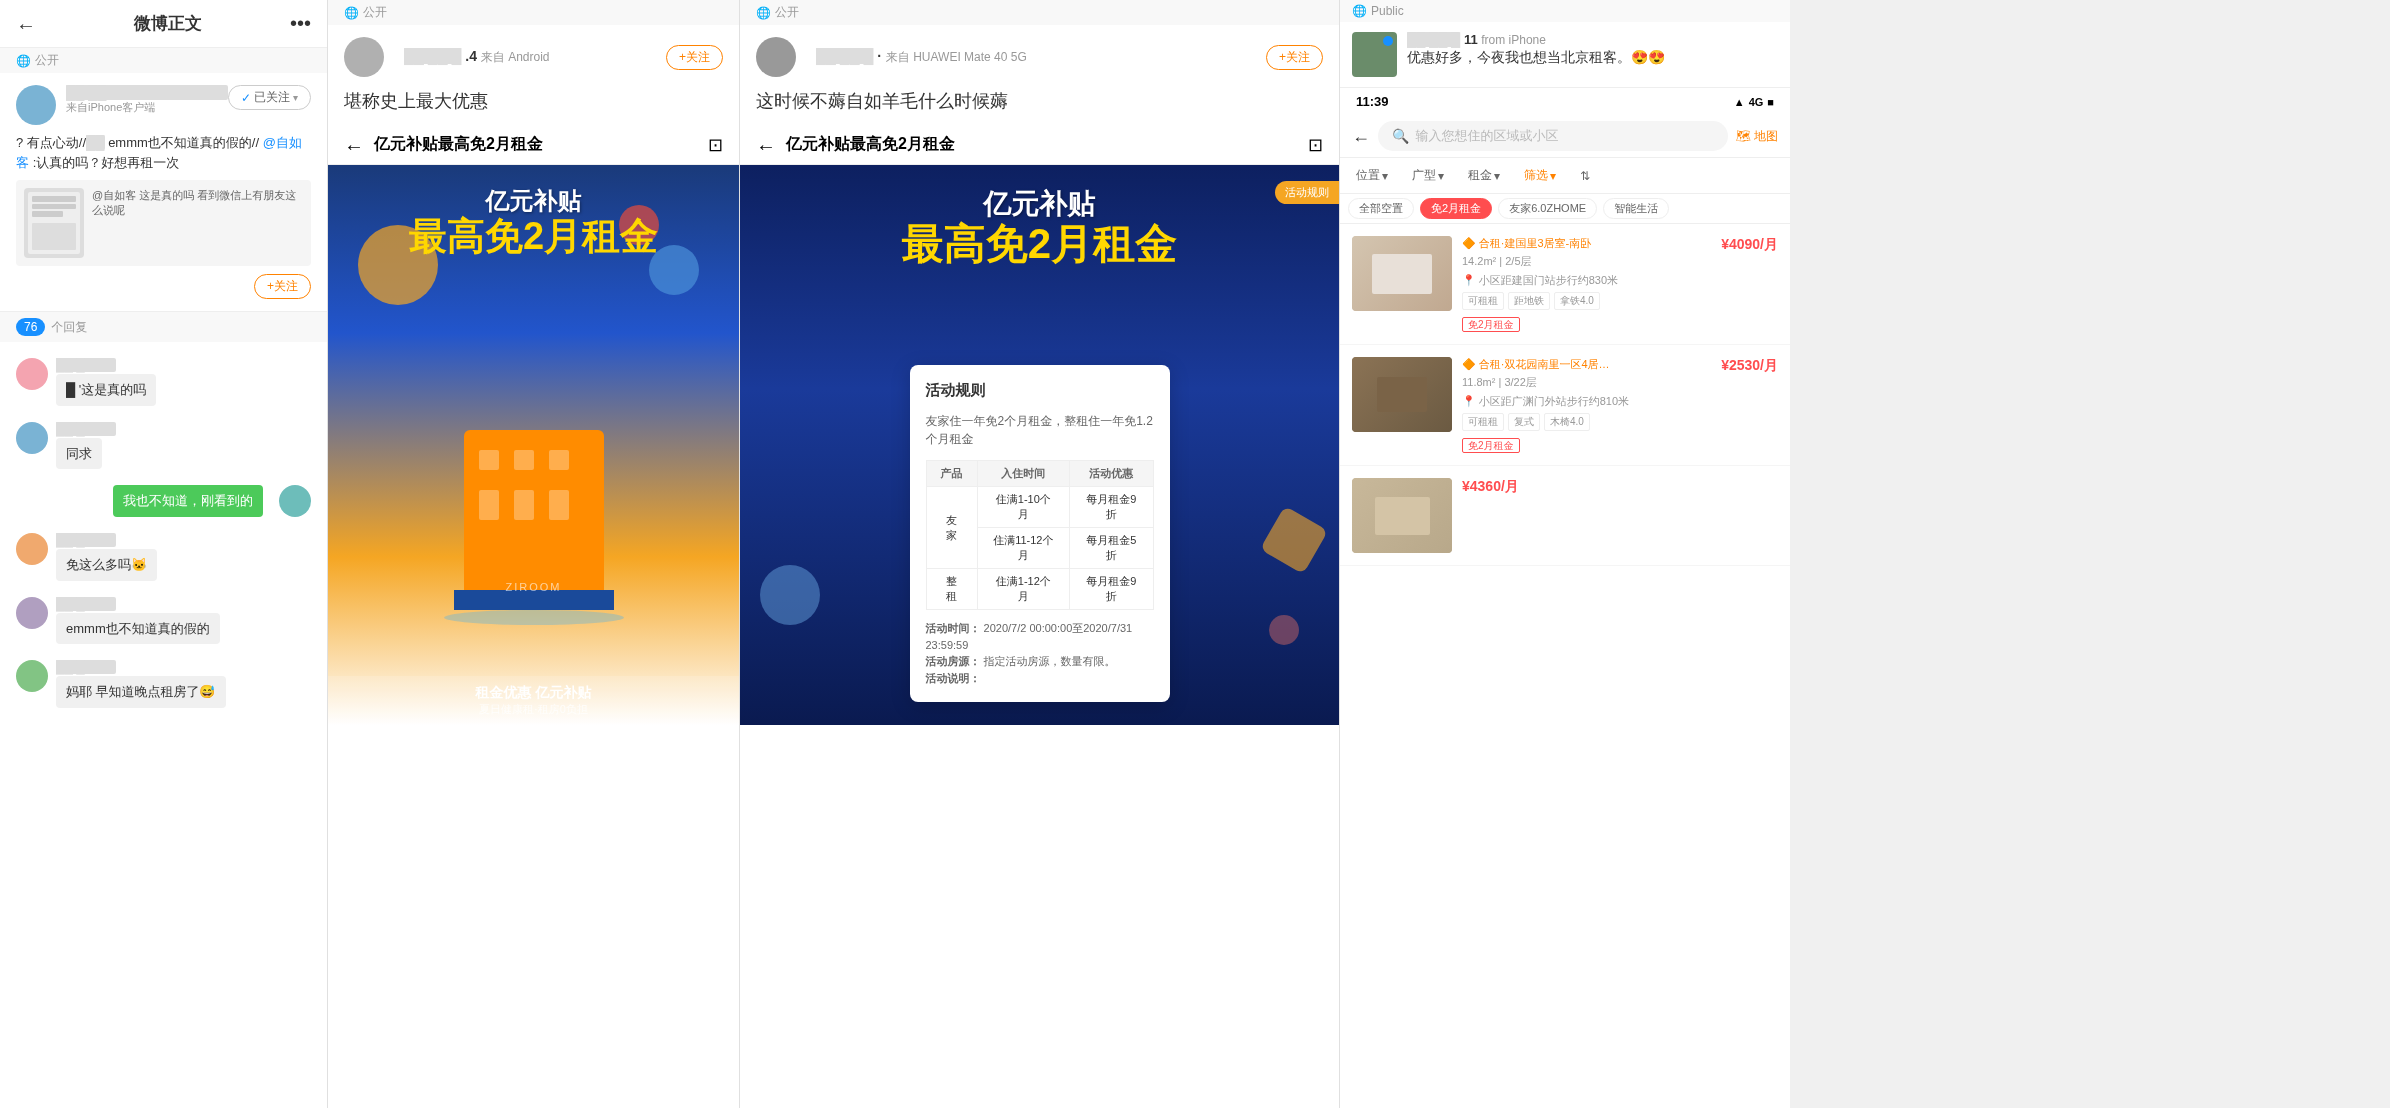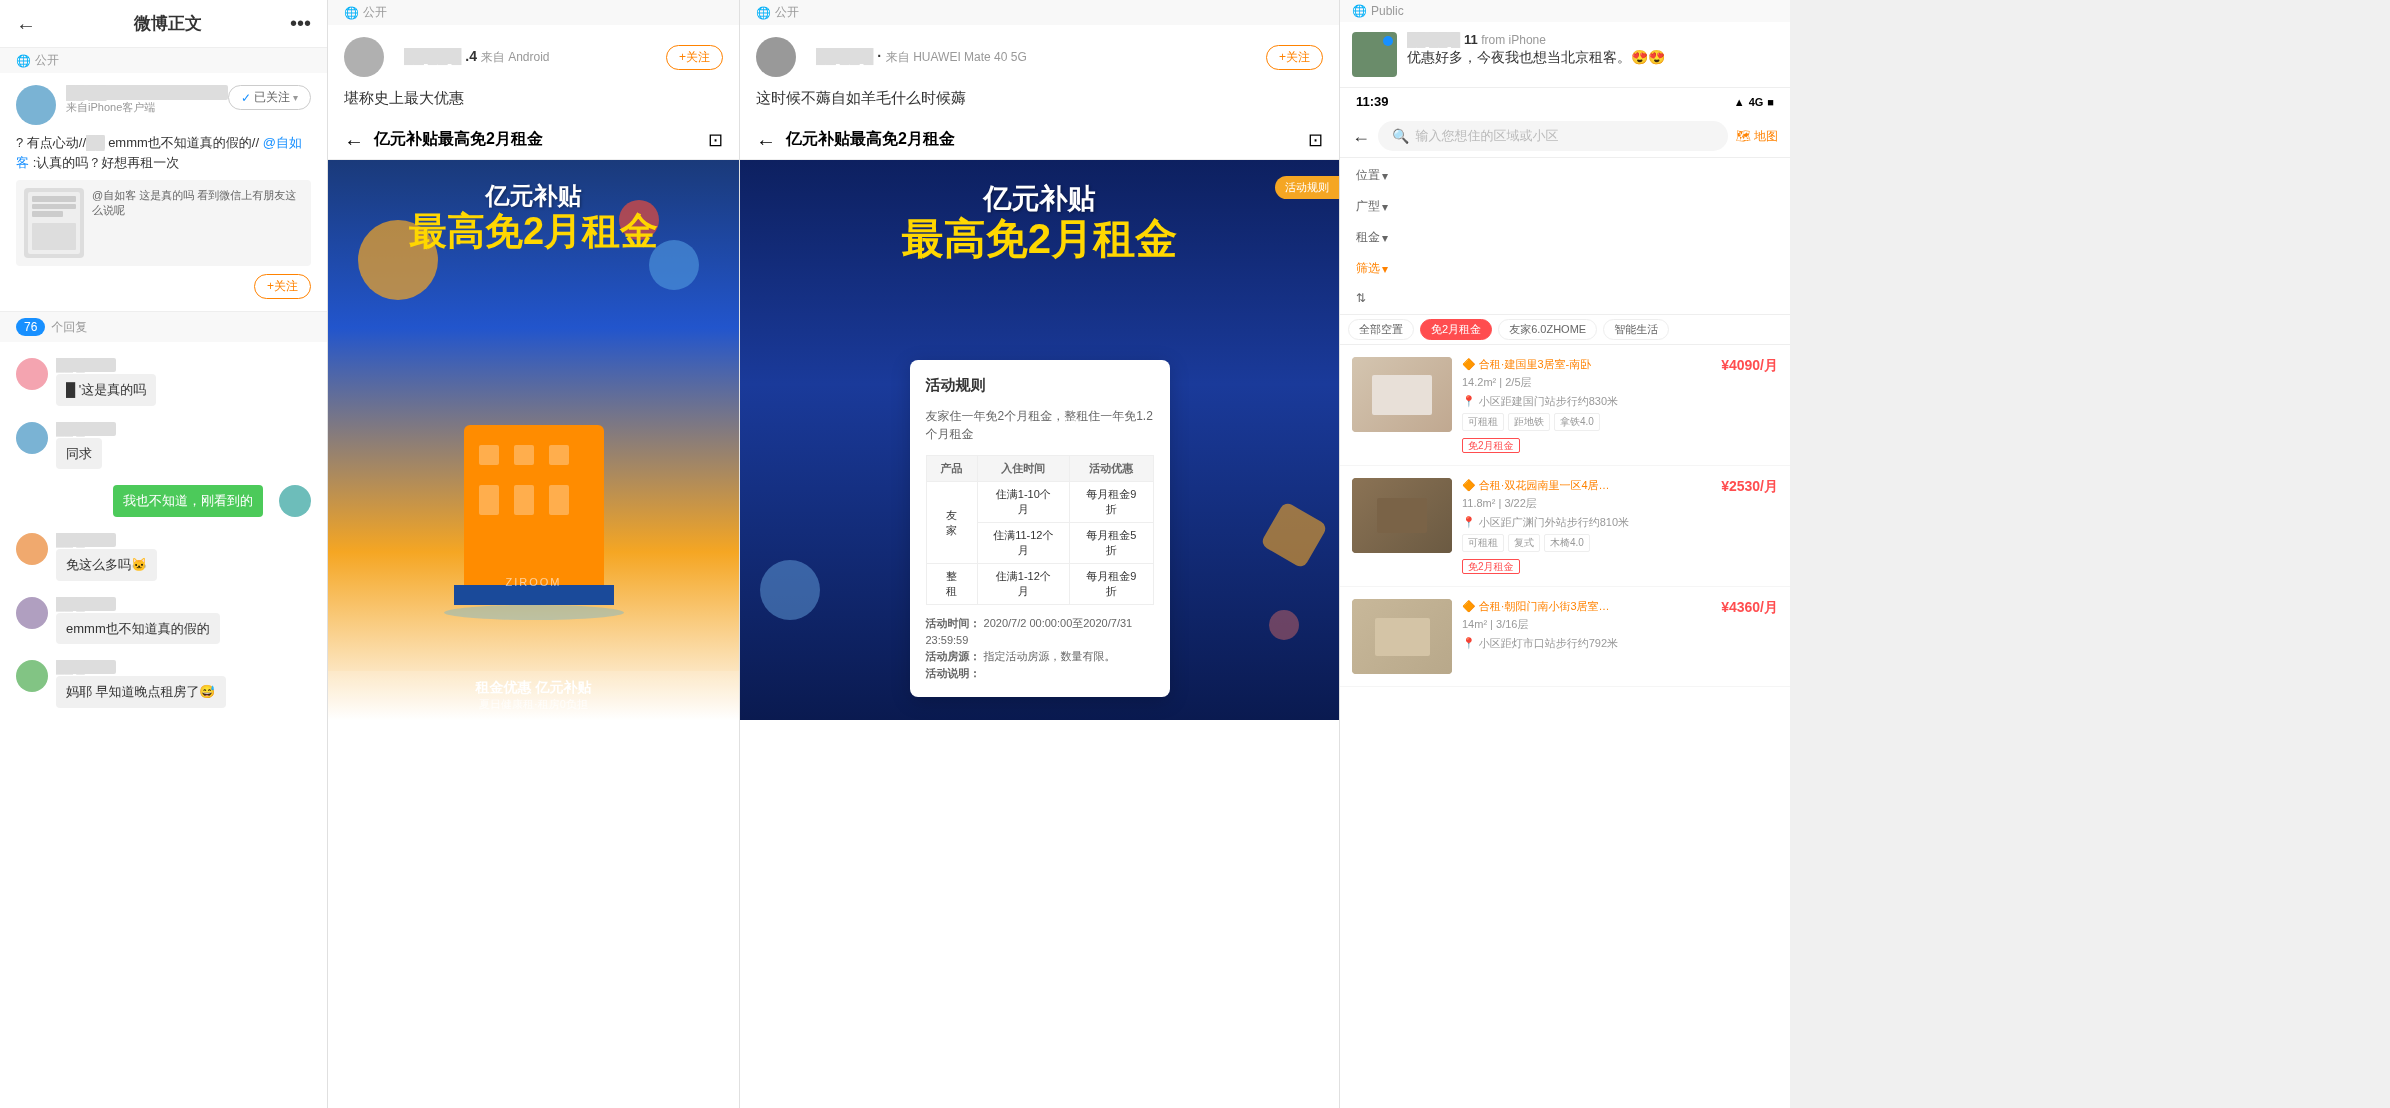--- a/index.html
+++ b/index.html
@@ -242,21 +242,21 @@
     }
 
     .post-username {
       font-size: 14px;
       font-weight: 600;
       color: #333;
     }
 
     .post-caption {
       padding: 0 16px 12px;
-      font-size: 15px;
+      font-size: 18px;
       color: #333;
       font-weight: 500;
     }
 
     .promo-image {
       width: 100%;
       height: 560px;
       background: linear-gradient(180deg, #1a3a7a 0%, #2255cc 30%, #f5a623 70%, #fff 100%);
       position: relative;
       display: flex;
@@ -411,21 +411,20 @@
       gap: 3px;
     }
 
     .filter-tabs {
       display: flex;
       padding: 6px 8px;
       gap: 8px;
       border-bottom: 1px solid #eee;
       flex-wrap: nowrap;
       overflow-x: auto;
-      flex-direction: column;
     }
 
     .filter-tab {
       font-size: 12px;
       color: #666;
       padding: 3px 8px;
       border-radius: 12px;
       white-space: nowrap;
       cursor: pointer;
       display: flex;
@@ -993,23 +992,18 @@
         <div class="listing-price">¥2530/月</div>
       </div>
     </div>
 
     <div class="listing-item">
       <div class="listing-img listing-img-3">
         <div style="width:100%;height:100%;background:linear-gradient(135deg,#c8b89a,#b8a88a);border-radius:4px;display:flex;align-items:center;justify-content:center;">
           <div style="width:55px;height:38px;background:#d4c4a6;border-radius:2px;"></div>
         </div>
       </div>
-      <div class="listing-info">
-        <div class="listing-type">🔶 合租·朝阳门南小街3居室…</div>
-        <div class="listing-meta">14m² | 3/16层</div>
-        <div class="listing-meta">📍 小区距灯市口站步行约792米</div>
-      </div>
       <div class="listing-right">
         <div class="listing-price">¥4360/月</div>
       </div>
     </div>
   </div>
 </div>
 
 </body></html>

